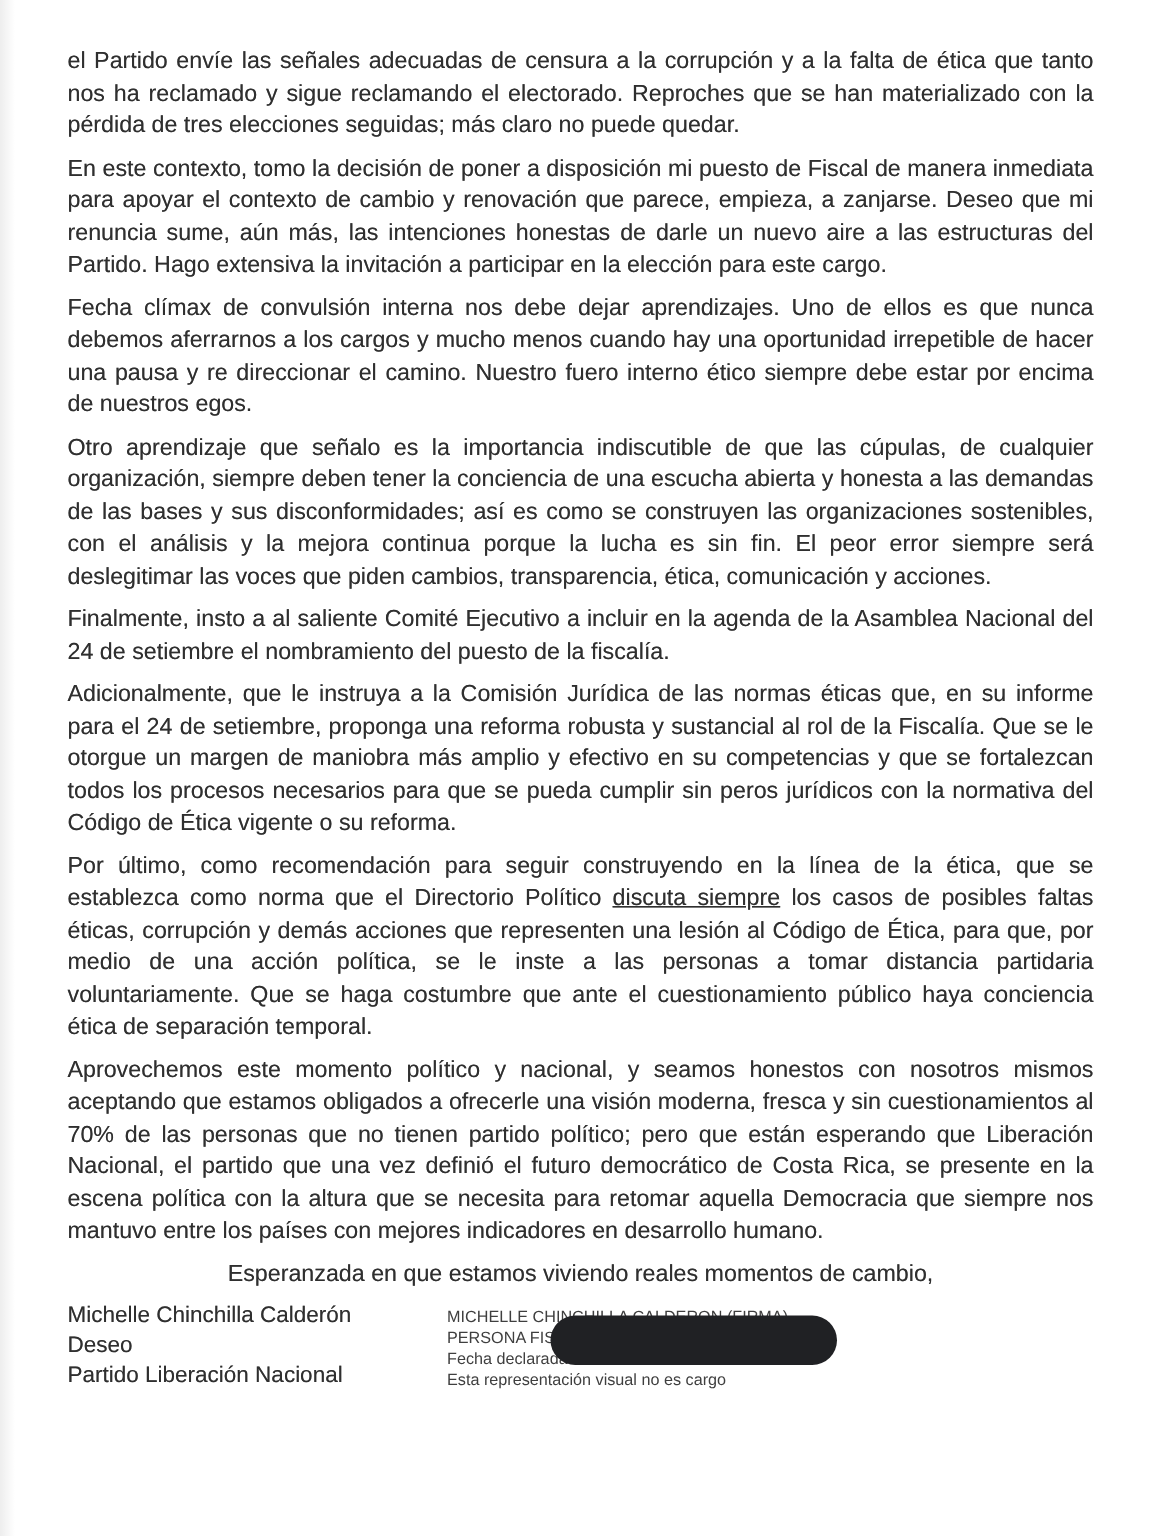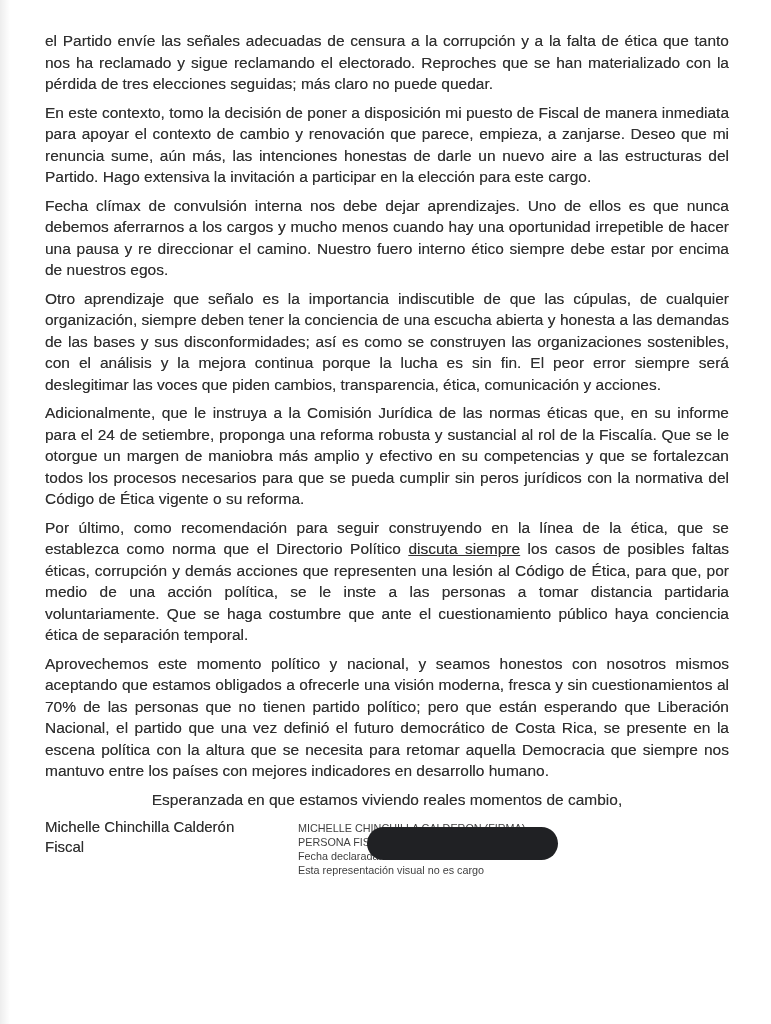--- a/index.html
+++ b/index.html
@@ -65,30 +65,32 @@
 </head>
 <body>
 
 <div class="page">
 
   <div class="letter-body">
     <p>el Partido envíe las señales adecuadas de censura a la corrupción y a la falta de ética que tanto nos ha reclamado y sigue reclamando el electorado. Reproches que se han materializado con la pérdida de tres elecciones seguidas; más claro no puede quedar.</p>
     <p>En este contexto, tomo la decisión de poner a disposición mi puesto de Fiscal de manera inmediata para apoyar el contexto de cambio y renovación que parece, empieza, a zanjarse. Deseo que mi renuncia sume, aún más, las intenciones honestas de darle un nuevo aire a las estructuras del Partido. Hago extensiva la invitación a participar en la elección para este cargo.</p>
     <p>Fecha clímax de convulsión interna nos debe dejar aprendizajes. Uno de ellos es que nunca debemos aferrarnos a los cargos y mucho menos cuando hay una oportunidad irrepetible de hacer una pausa y re direccionar el camino. Nuestro fuero interno ético siempre debe estar por encima de nuestros egos.</p>
     <p>Otro aprendizaje que señalo es la importancia indiscutible de que las cúpulas, de cualquier organización, siempre deben tener la conciencia de una escucha abierta y honesta a las demandas de las bases y sus disconformidades; así es como se construyen las organizaciones sostenibles, con el análisis y la mejora continua porque la lucha es sin fin. El peor error siempre será deslegitimar las voces que piden cambios, transparencia, ética, comunicación y acciones.</p>
+    <p>Finalmente, insto a al saliente Comité Ejecutivo a incluir en la agenda de la Asamblea Nacional del 24 de setiembre el nombramiento del puesto de la fiscalía.</p>
     <p>Adicionalmente, que le instruya a la Comisión Jurídica de las normas éticas que, en su informe para el 24 de setiembre, proponga una reforma robusta y sustancial al rol de la Fiscalía. Que se le otorgue un margen de maniobra más amplio y efectivo en su competencias y que se fortalezcan todos los procesos necesarios para que se pueda cumplir sin peros jurídicos con la normativa del Código de Ética vigente o su reforma.</p>
     <p><span>Por último, como recomendación para seguir construyendo en la línea de la ética, que se establezca como norma que el Directorio Político </span><span class="underline">discuta siempre</span><span> los casos de posibles faltas éticas, corrupción y demás acciones que representen una lesión al Código de Ética, para que, por medio de una acción política, se le inste a las personas a tomar distancia partidaria voluntariamente. Que se haga costumbre que ante el cuestionamiento público haya conciencia ética de separación temporal.</span></p>
     <p>Aprovechemos este momento político y nacional, y seamos honestos con nosotros mismos aceptando que estamos obligados a ofrecerle una visión moderna, fresca y sin cuestionamientos al 70% de las personas que no tienen partido político; pero que están esperando que Liberación Nacional, el partido que una vez definió el futuro democrático de Costa Rica, se presente en la escena política con la altura que se necesita para retomar aquella Democracia que siempre nos mantuvo entre los países con mejores indicadores en desarrollo humano.</p>
     <p class="closing">Esperanzada en que estamos viviendo reales momentos de cambio,</p>
   </div>
 
   <div class="sig-row">
     <div class="signer-block">
       <div>Michelle Chinchilla Calderón</div>
-      <div>Fiscal</div>
+      <div>Deseo</div>
+      <div>Partido Liberación Nacional</div>
     </div>
 
     <div class="stamp">
       <div>MICHELLE CHINCHILLA CALDERON (FIRMA)</div>
       <div>PERSONA FISICA, C</div>
       <div>Fecha declarada: 04/0</div>
       <div>Esta representación visual no es cargo</div>
       <div class="redaction"></div>
     </div>
   </div>

